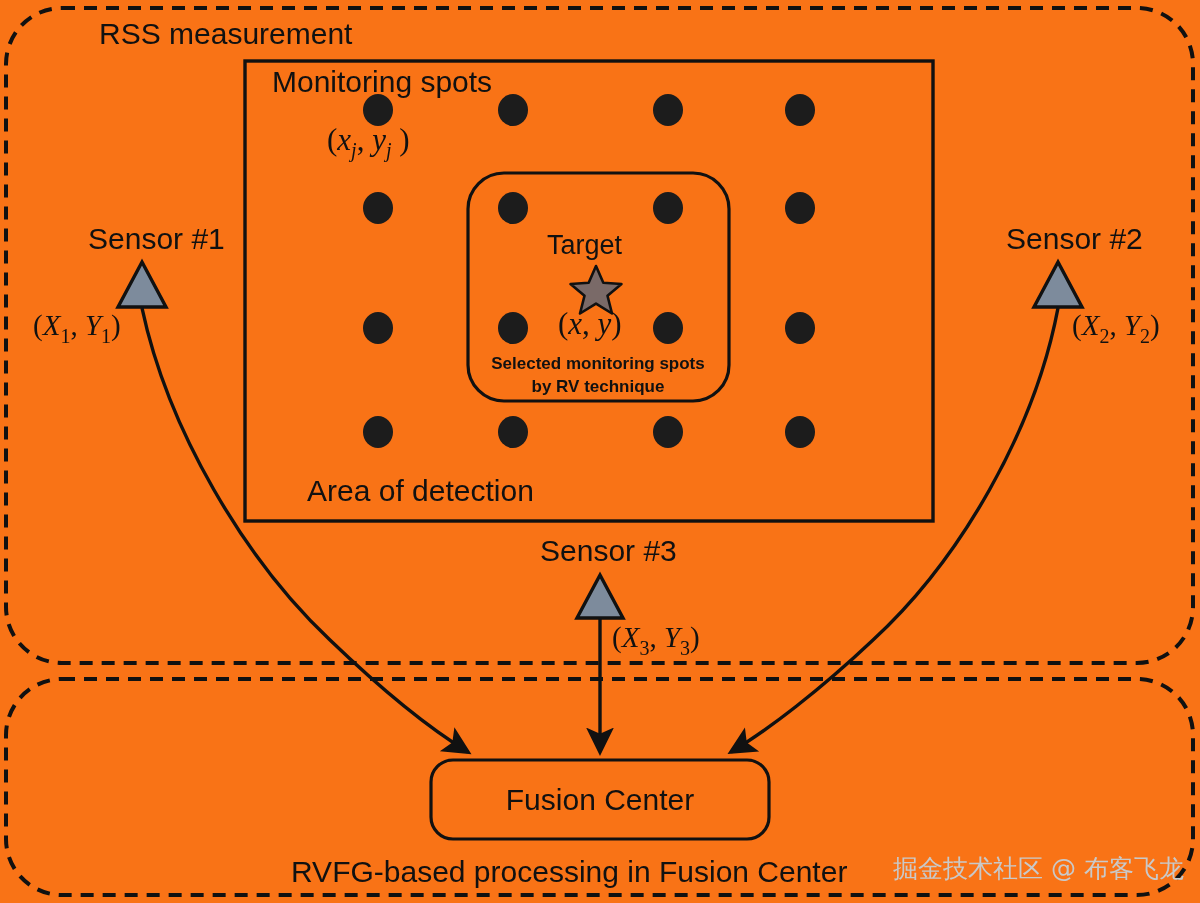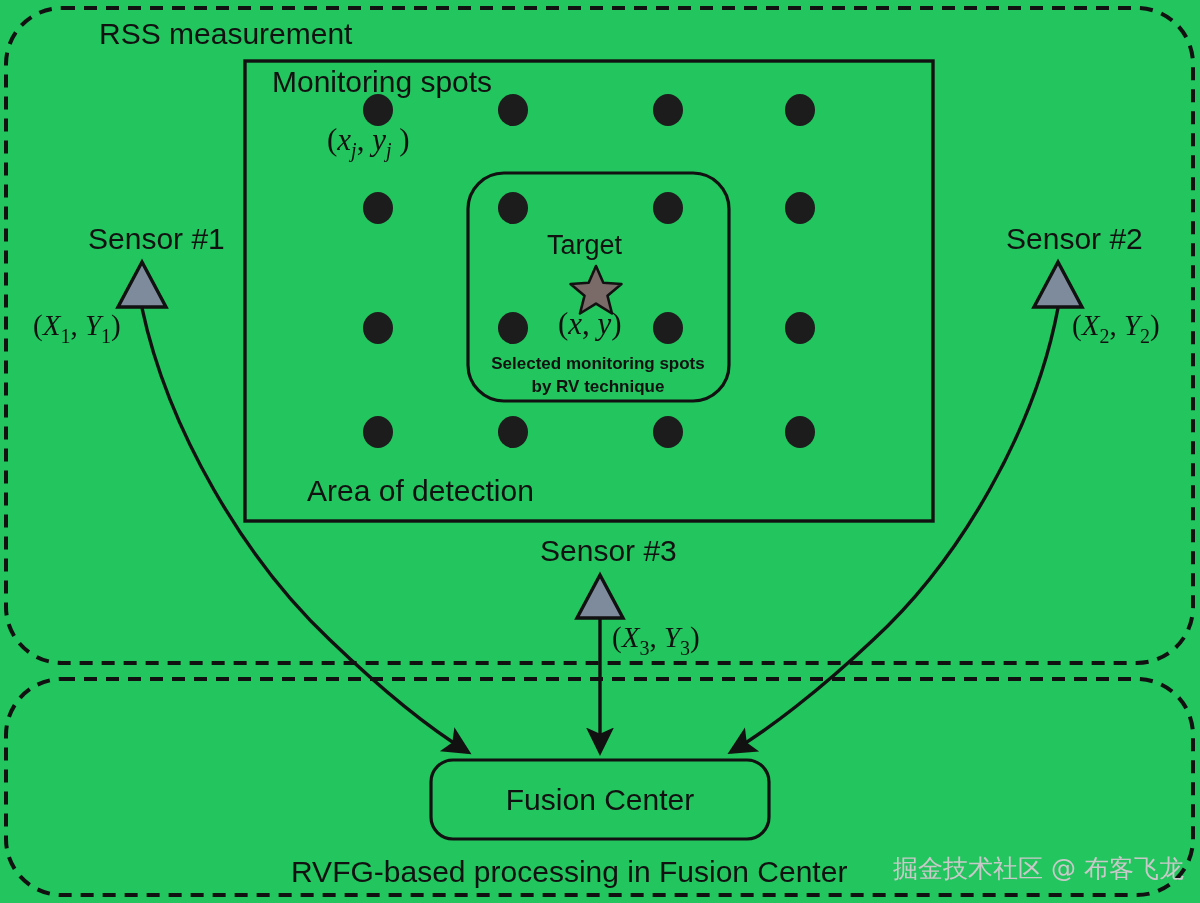--- a/index.html
+++ b/index.html
@@ -7,21 +7,21 @@
     padding: 0;
     background: #ffffff;
   }
   body {
     font-family: "Liberation Sans", sans-serif;
   }
   #canvas {
     position: relative;
     width: 1200px;
     height: 903px;
-    background: #22c55e;
+    background: #f97316;
     overflow: hidden;
   }
   svg#scene {
     position: absolute;
     top: 0;
     left: 0;
     width: 1200px;
     height: 903px;
   }
   .lbl {

